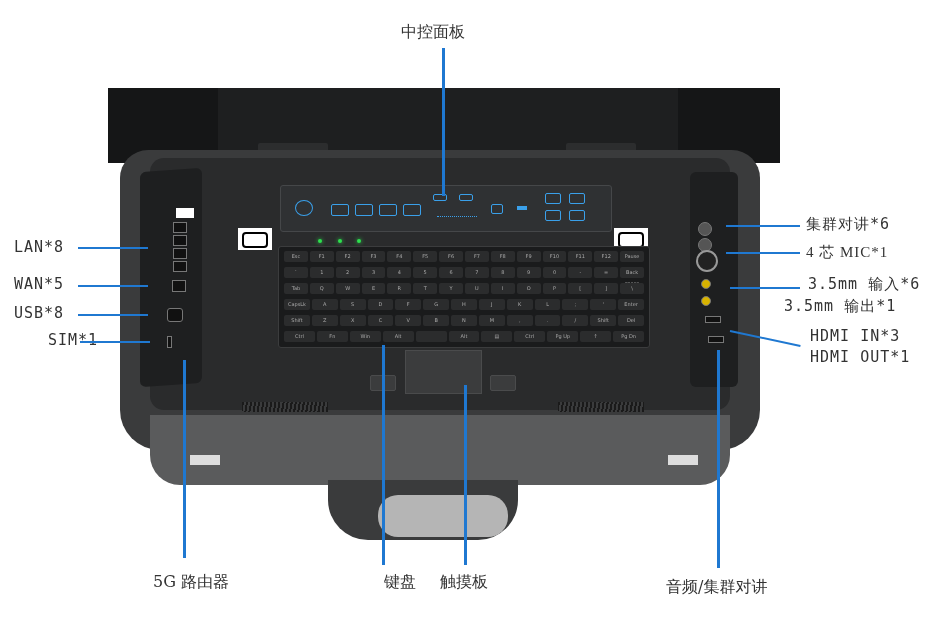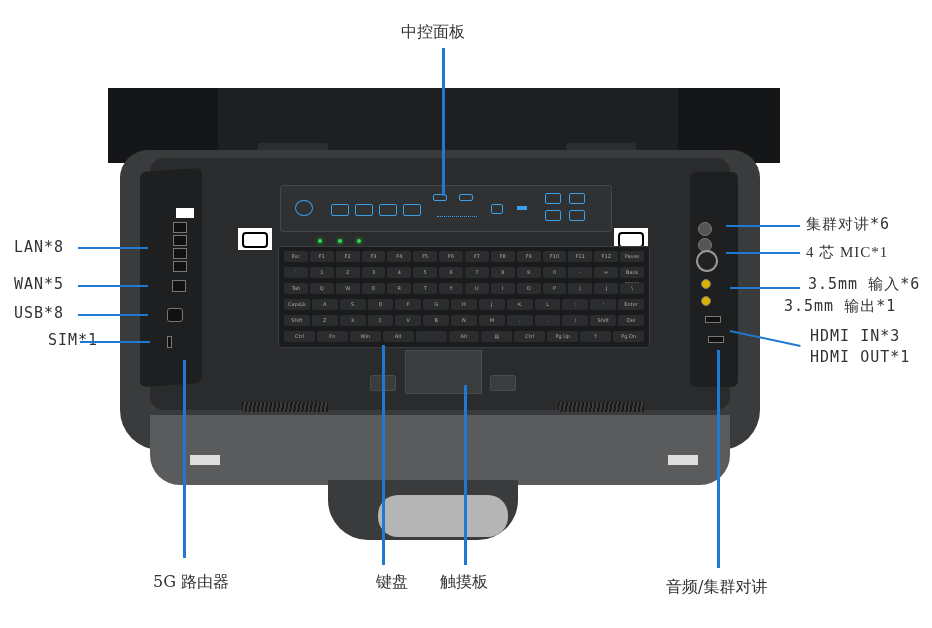--- a/index.html
+++ b/index.html
@@ -209,15 +209,15 @@
 <div class="line" style="left:730px;top:330px;width:72px;height:2px;transform:rotate(12deg);transform-origin:left;"></div>
 <div class="lbl" style="left:810px;top:327px;">HDMI IN*3</div>
 <div class="lbl" style="left:810px;top:348px;">HDMI OUT*1</div>
 
 <div class="line" style="left:183px;top:360px;width:3px;height:198px;"></div>
 <div class="line" style="left:382px;top:345px;width:3px;height:220px;"></div>
 <div class="line" style="left:464px;top:385px;width:3px;height:180px;"></div>
 <div class="line" style="left:717px;top:350px;width:3px;height:218px;"></div>
 
 <div class="lblc" style="left:153px;top:572px;">5G 路由器</div>
-<div class="lblc" style="left:376px;top:572px;">键盘</div>
+<div class="lblc" style="left:384px;top:572px;">键盘</div>
 <div class="lblc" style="left:440px;top:572px;">触摸板</div>
 <div class="lblc" style="left:666px;top:577px;">音频/集群对讲</div>
 
 </body></html>

